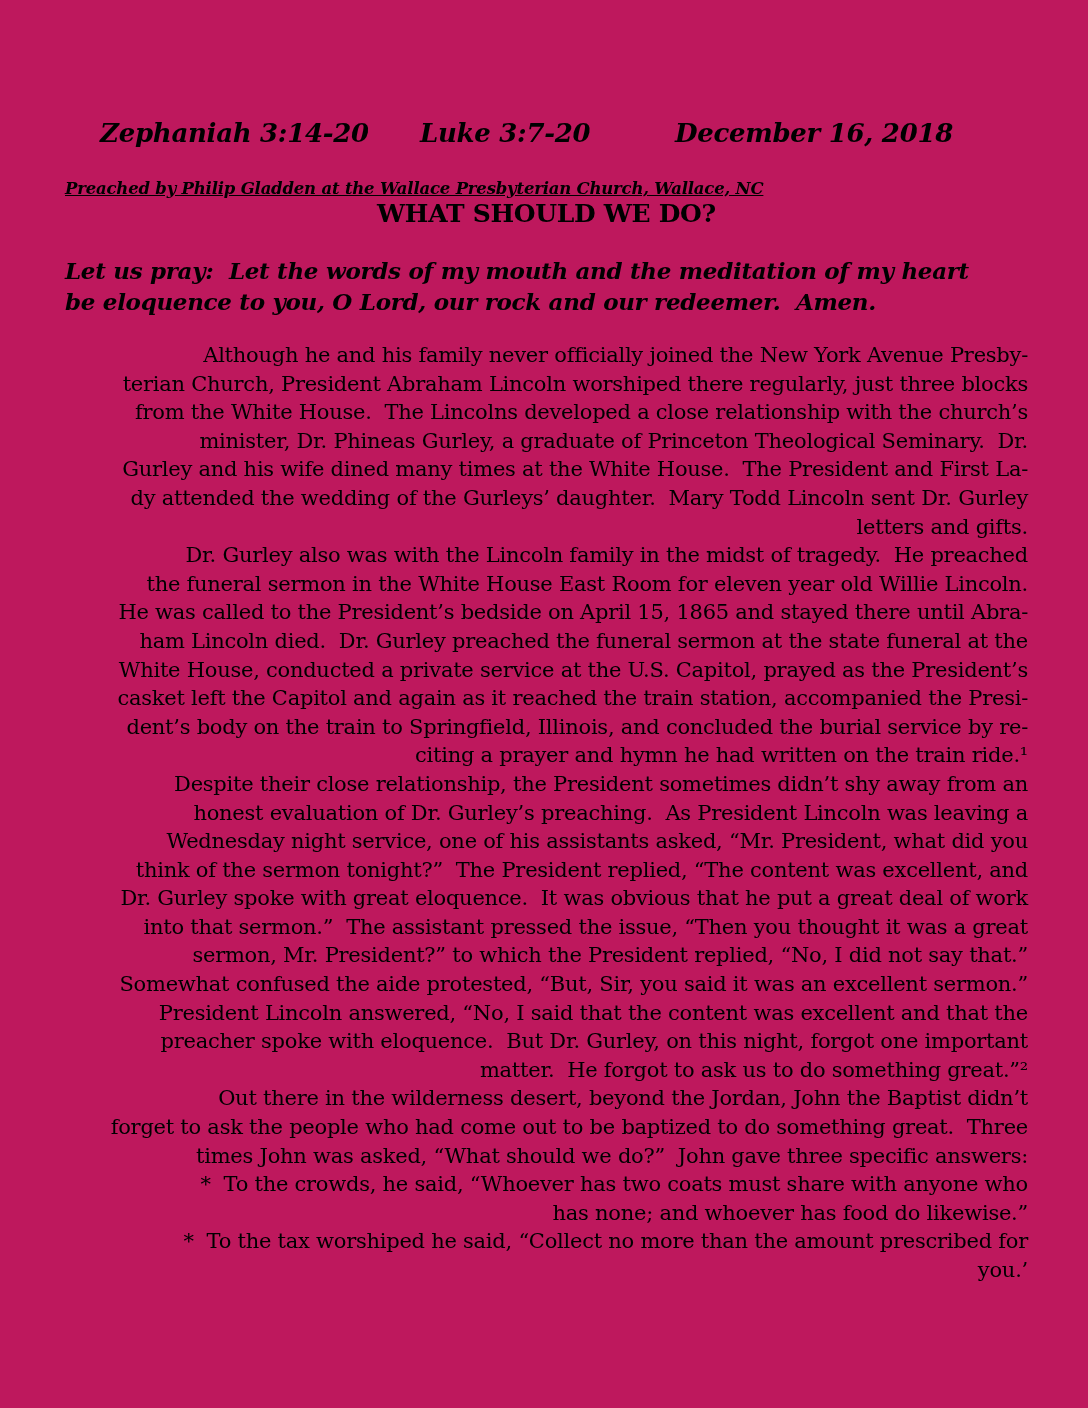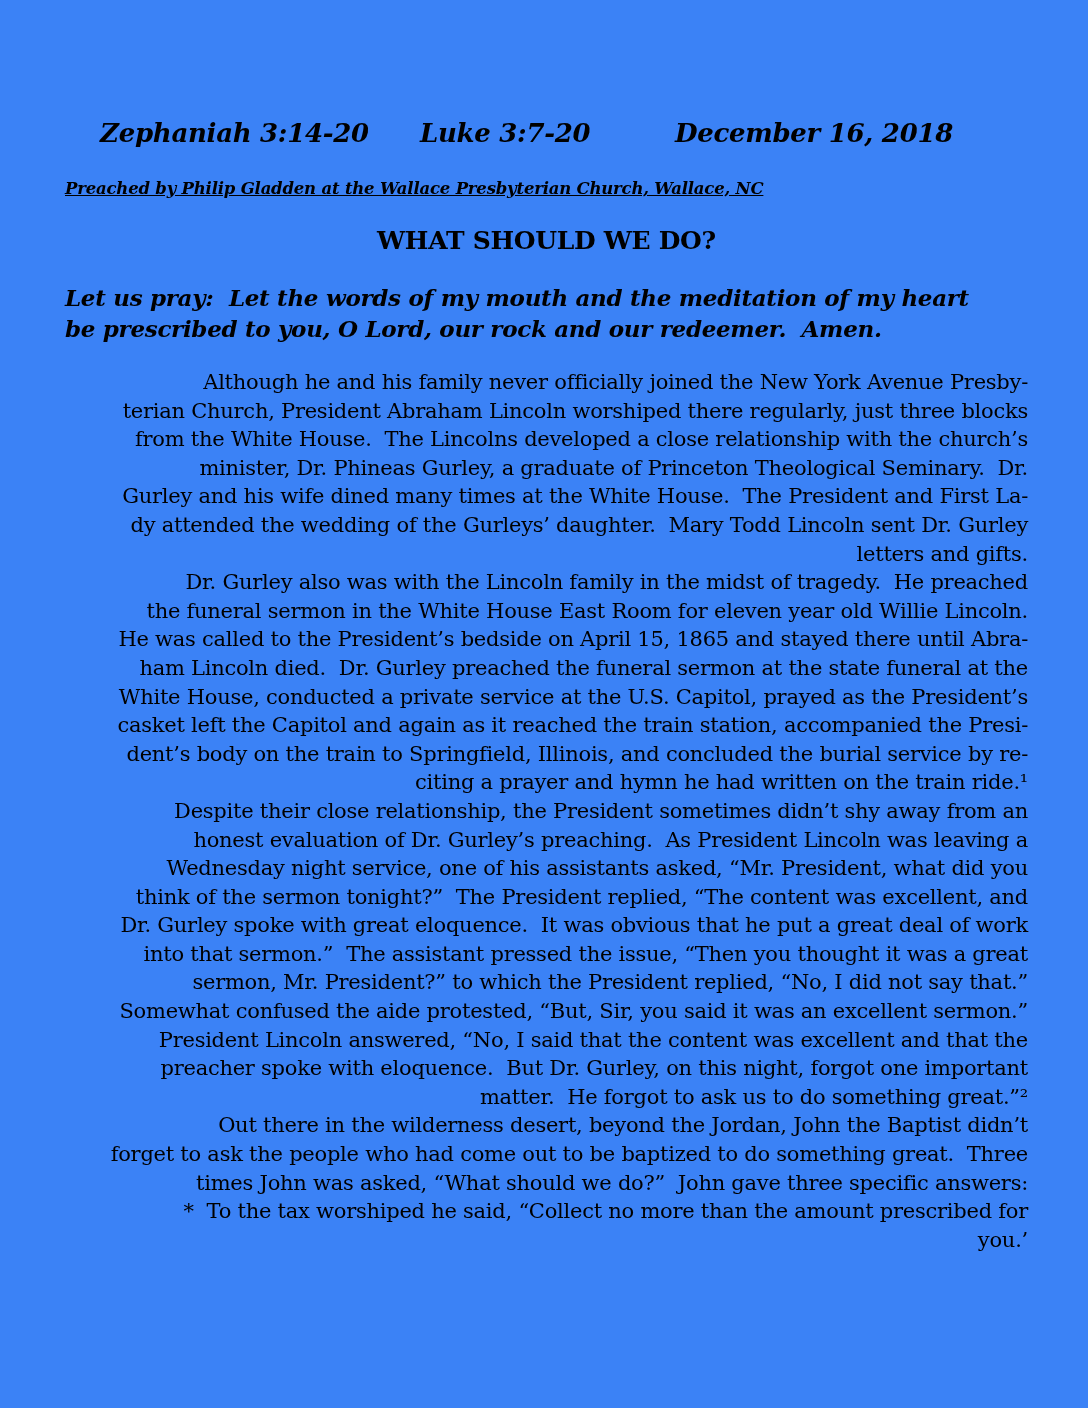--- a/index.html
+++ b/index.html
@@ -10,21 +10,21 @@
   body {
     width: 1088px;
     height: 1408px;
     overflow: hidden;
   }
   .page {
     box-sizing: border-box;
     width: 1088px;
     height: 1408px;
     padding: 88px 60px 0 65px;
-    background: #3b82f6;
+    background: #be185d;
     color: #000000;
   }
   .hdr-line1 {
     font: bold italic 26px/30px "DejaVu Serif", serif;
     white-space: pre;
     letter-spacing: -0.3px;
   }
   .hdr-col1 { display: inline-block; width: 320px; }
   .hdr-col2 { display: inline-block; width: 255px; }
   .hdr-line2 {
@@ -32,21 +32,20 @@
     white-space: pre;
     letter-spacing: -0.3px;
   }
   .hdr-byline {
     font: bold italic 16.5px/22px "DejaVu Serif", serif;
     white-space: pre;
     letter-spacing: -0.2px;
     text-decoration: underline;
   }
   .title {
-    margin-top: 27px;
     text-align: center;
     font: bold 25px/28px "DejaVu Serif", serif;
     letter-spacing: -0.3px;
   }
   .prayer {
     margin-top: 27px;
     font: bold italic 23px/31px "DejaVu Serif", serif;
     white-space: pre;
     letter-spacing: -0.3px;
   }
@@ -70,21 +69,21 @@
   <div class="hdr-line1">
     <span class="hdr-col1">Zephaniah 3:14-20</span><span class="hdr-col2">Luke 3:7-20</span><span>December 16, 2018</span>
   </div>
 
 
   <div class="hdr-byline">Preached by Philip Gladden at the Wallace Presbyterian Church, Wallace, NC</div>
 
   <div class="title">WHAT SHOULD WE DO?</div>
 
   <div class="prayer">Let us pray:  Let the words of my mouth and the meditation of my heart
-be prescribed to you, O Lord, our rock and our redeemer.  Amen.</div>
+be eloquence to you, O Lord, our rock and our redeemer.  Amen.</div>
 
   <div class="bodytext">
     <p class="para">Although he and his family never officially joined the New York Avenue Presby-
 terian Church, President Abraham Lincoln worshiped there regularly, just three blocks
 from the White House.  The Lincolns developed a close relationship with the church’s
 minister, Dr. Phineas Gurley, a graduate of Princeton Theological Seminary.  Dr.
 Gurley and his wife dined many times at the White House.  The President and First La-
 dy attended the wedding of the Gurleys’ daughter.  Mary Todd Lincoln sent Dr. Gurley
 letters and gifts.</p>
     <p class="para">Dr. Gurley also was with the Lincoln family in the midst of tragedy.  He preached
@@ -102,17 +101,19 @@
 Dr. Gurley spoke with great eloquence.  It was obvious that he put a great deal of work
 into that sermon.”  The assistant pressed the issue, “Then you thought it was a great
 sermon, Mr. President?” to which the President replied, “No, I did not say that.”
 Somewhat confused the aide protested, “But, Sir, you said it was an excellent sermon.”
 President Lincoln answered, “No, I said that the content was excellent and that the
 preacher spoke with eloquence.  But Dr. Gurley, on this night, forgot one important
 matter.  He forgot to ask us to do something great.”²</p>
     <p class="para">Out there in the wilderness desert, beyond the Jordan, John the Baptist didn’t
 forget to ask the people who had come out to be baptized to do something great.  Three
 times John was asked, “What should we do?”  John gave three specific answers:</p>
+    <p class="para">*  To the crowds, he said, “Whoever has two coats must share with anyone who
+has none; and whoever has food do likewise.”</p>
     <p class="para">*  To the tax worshiped he said, “Collect no more than the amount prescribed for
 you.’</p>
   </div>
 
 </div>
 
 </body></html>

